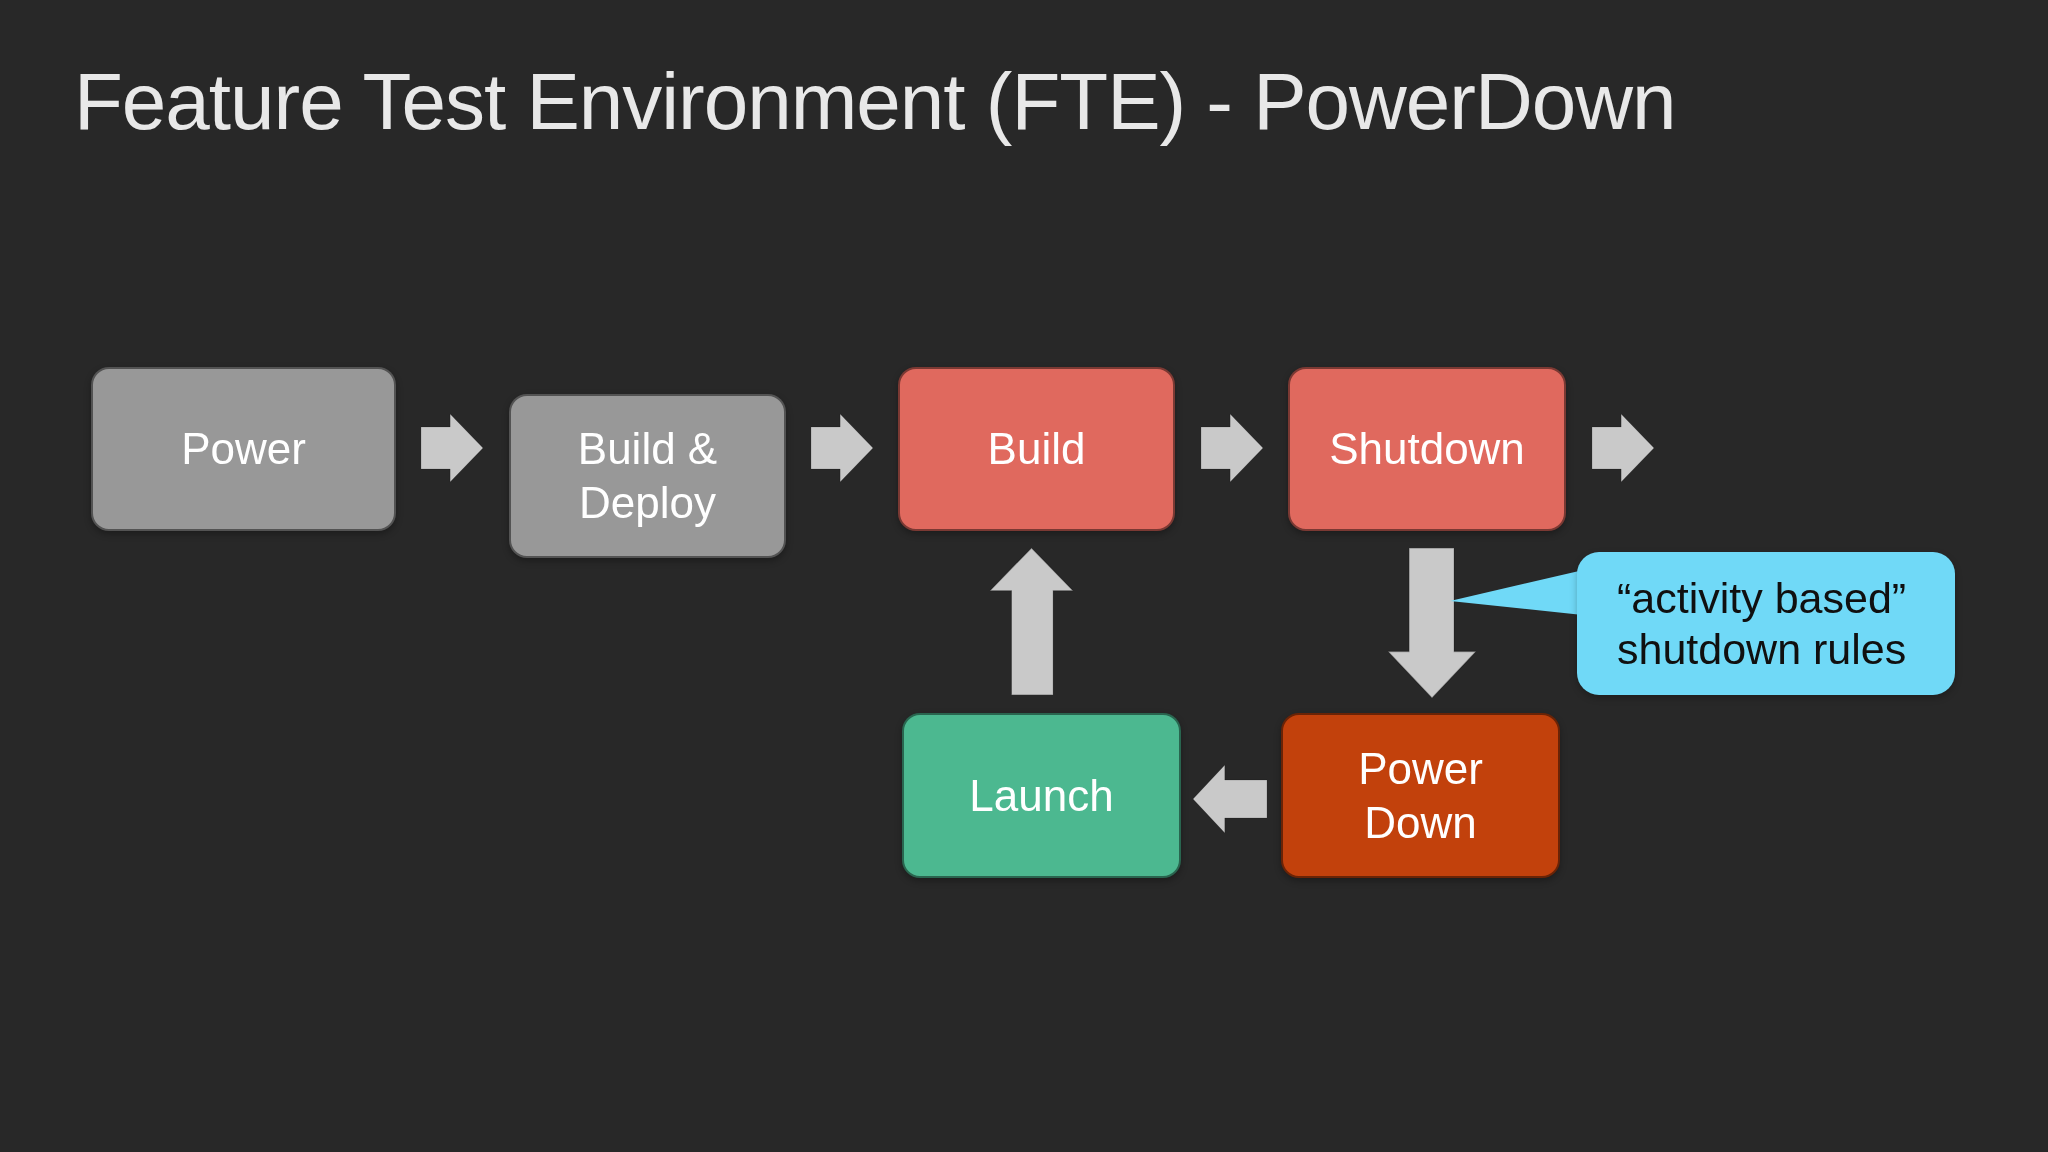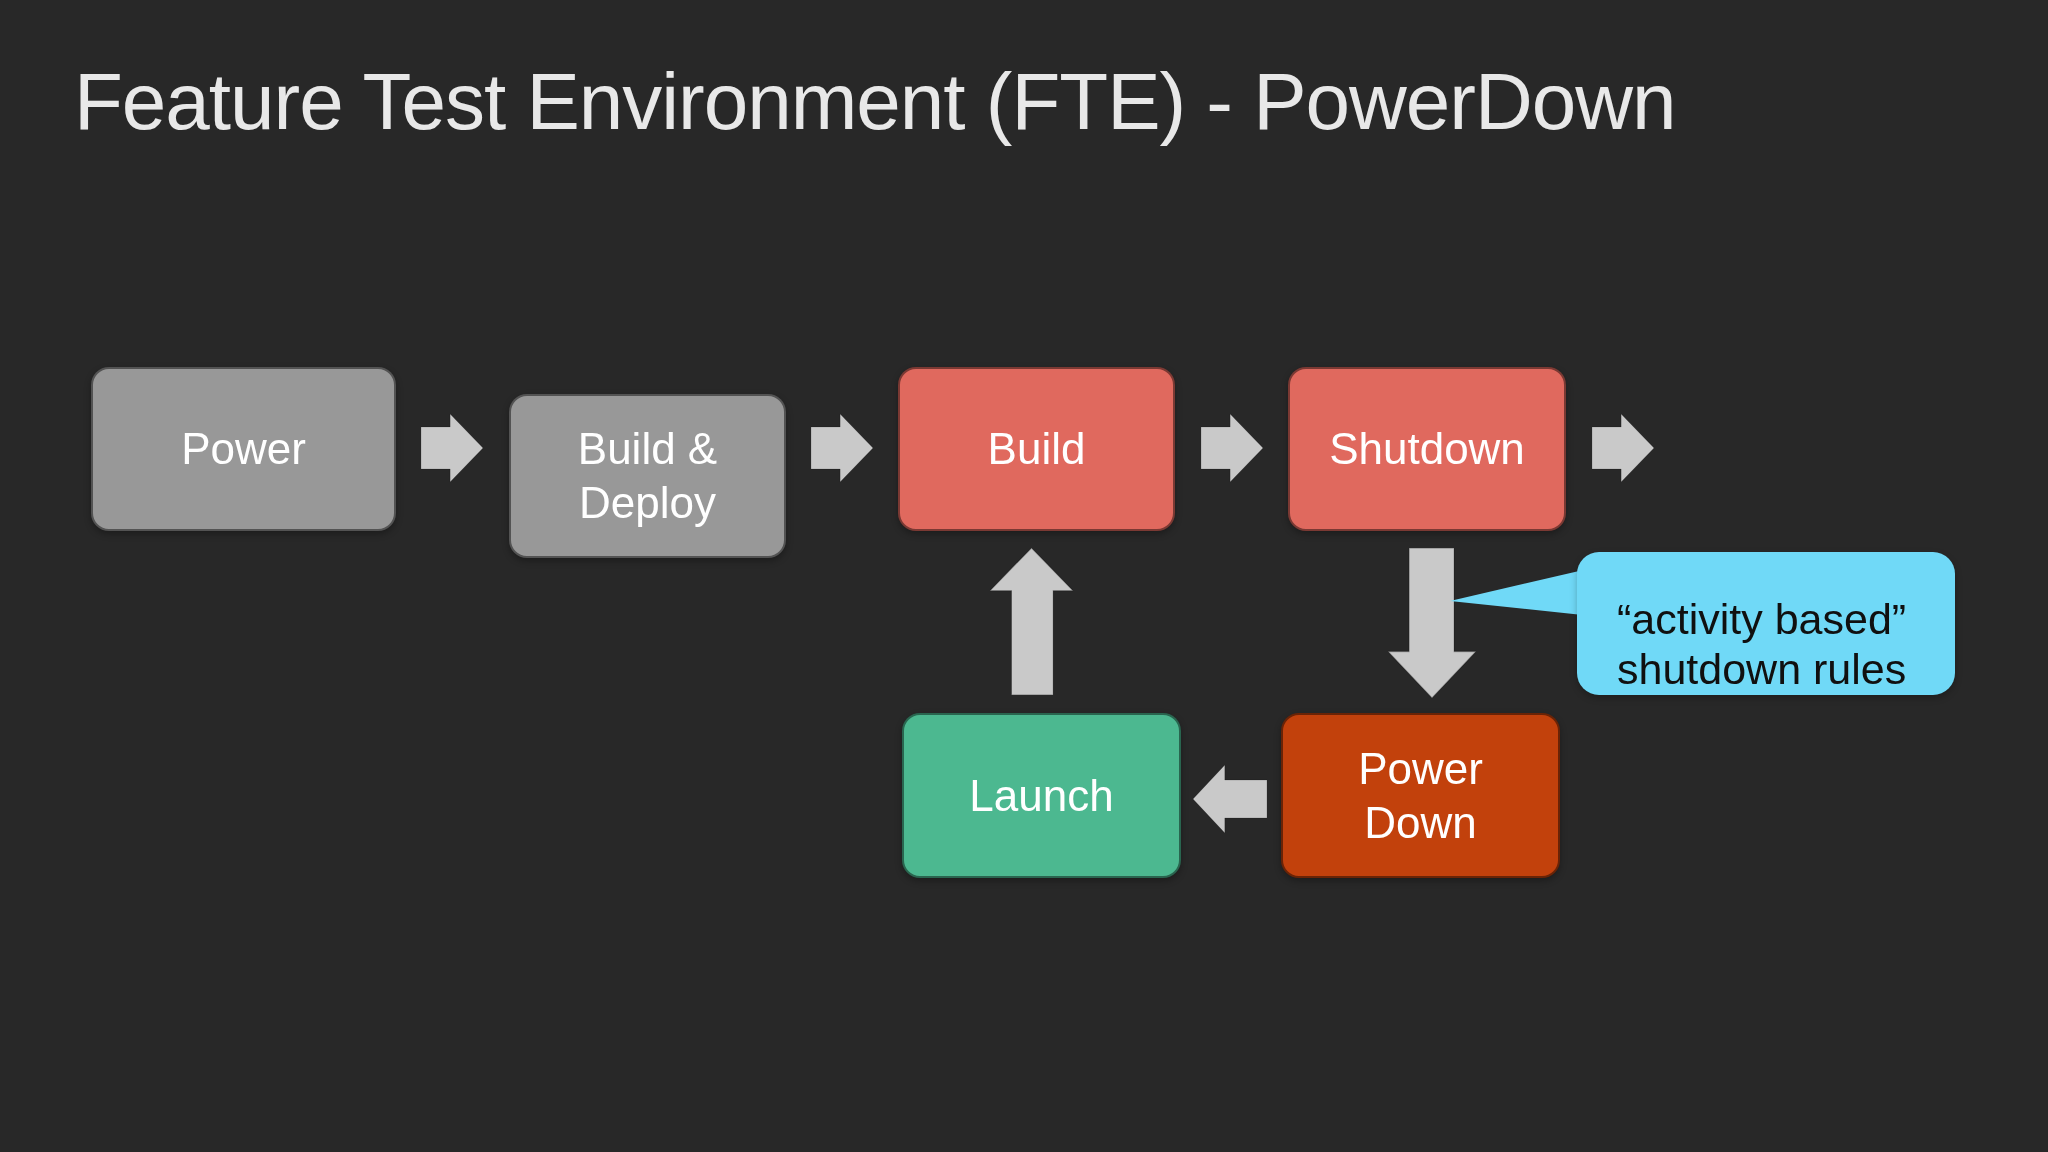--- a/index.html
+++ b/index.html
@@ -105,18 +105,18 @@
   </svg>
 
   <svg class="arrow" style="left:1193px; top:765px;" width="74" height="68" viewBox="0 0 100 100" preserveAspectRatio="none">
     <polygon points="0,50 43,0 43,22 100,22 100,78 43,78 43,100" fill="#C9C9C9"></polygon>
   </svg>
 
   <svg class="callout-tail" width="146" height="64" viewBox="0 0 146 64">
     <polygon points="4,43 146,10 146,58" fill="#70D9F7"></polygon>
   </svg>
 
-  <div class="callout" style="background-color: rgb(112, 217, 247); justify-content: flex-end;">
+  <div class="callout" style="background-color: rgb(112, 217, 247);">
     <span>“activity based”</span>
     <span>shutdown rules</span>
   </div>
 
 </div>
 
 </body></html>

